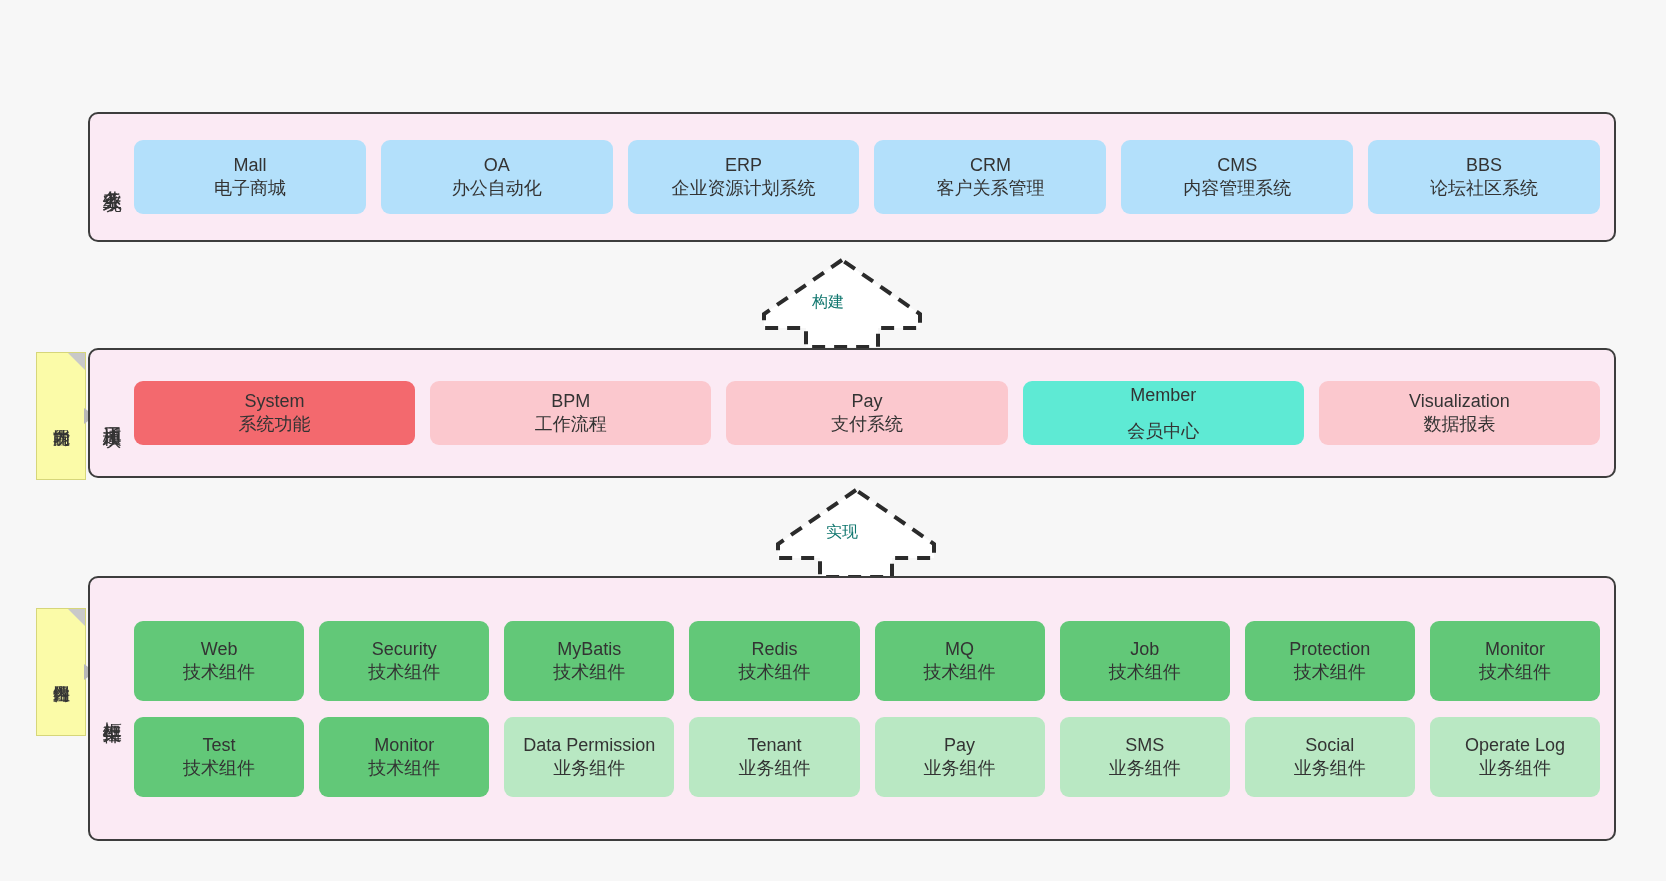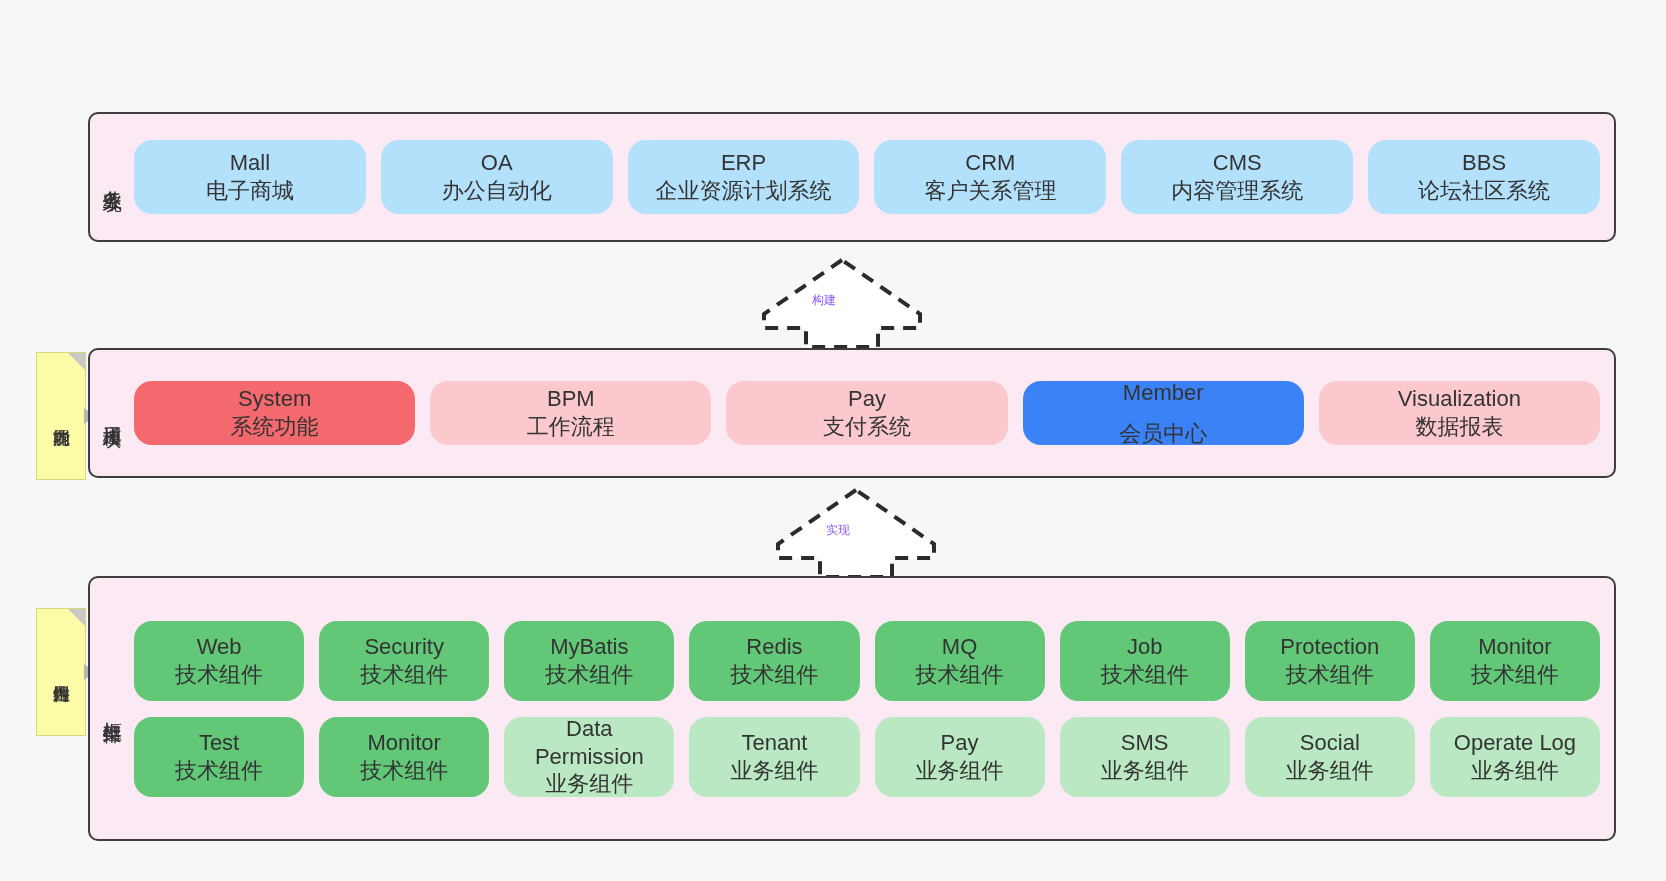--- a/index.html
+++ b/index.html
@@ -61,26 +61,26 @@
   .card-row {
     display: flex;
     flex-direction: row;
     align-items: stretch;
     gap: 15px;
   }
 
   .card {
     flex: 1 1 0;
     box-sizing: border-box;
-    border-radius: 18px;
+    border-radius: 9px;
     display: flex;
     flex-direction: column;
     justify-content: center;
     text-align: center;
-    font-size: 22px;
+    font-size: 18px;
     line-height: 1.27;
     color: #333333;
     padding: 4px 6px;
     user-select: none;
   }
   .card .card-name { white-space: nowrap; }
   .card .card-sub  { white-space: nowrap; }
   .card.wrap .card-name { white-space: normal; }
 
   
@@ -140,22 +140,22 @@
   #note-arrow-common    { left: 84px; top: 408px; }
   #note-arrow-framework { left: 84px; top: 664px; }
 
   
   .gen-arrow {
     position: absolute;
     user-select: none;
   }
   .gen-label {
     position: absolute;
-    font-size: 12px;
-    color: #8b5cf6;
+    font-size: 16px;
+    color: #0f766e;
     white-space: nowrap;
     user-select: none;
     text-align: right;
   }
   #gen-build   { left: 742px; top: 252px; width: 200px; height: 100px; }
   #gen-build-label   { left: 812px; top: 292px; }
   #gen-impl    { left: 756px; top: 482px; width: 200px; height: 100px; }
   #gen-impl-label    { left: 826px; top: 522px; }
 </style>
 </head>
@@ -214,21 +214,21 @@
           <span class="card-sub">系统功能</span>
         </div>
         <div class="card mod-light" style="background: rgb(251, 200, 206);">
           <span class="card-name">BPM</span>
           <span class="card-sub">工作流程</span>
         </div>
         <div class="card mod-light" style="background: rgb(251, 200, 206);">
           <span class="card-name">Pay</span>
           <span class="card-sub">支付系统</span>
         </div>
-        <div class="card mod-light" style="background: #3b82f6; gap: 13px;">
+        <div class="card mod-light" style="background: #5eead4; gap: 13px;">
           <span class="card-name">Member</span>
           <span class="card-sub">会员中心</span>
         </div>
         <div class="card mod-light" style="background: rgb(251, 200, 206);">
           <span class="card-name">Visualization</span>
           <span class="card-sub">数据报表</span>
         </div>
       </div>
     </div>
   </div>

